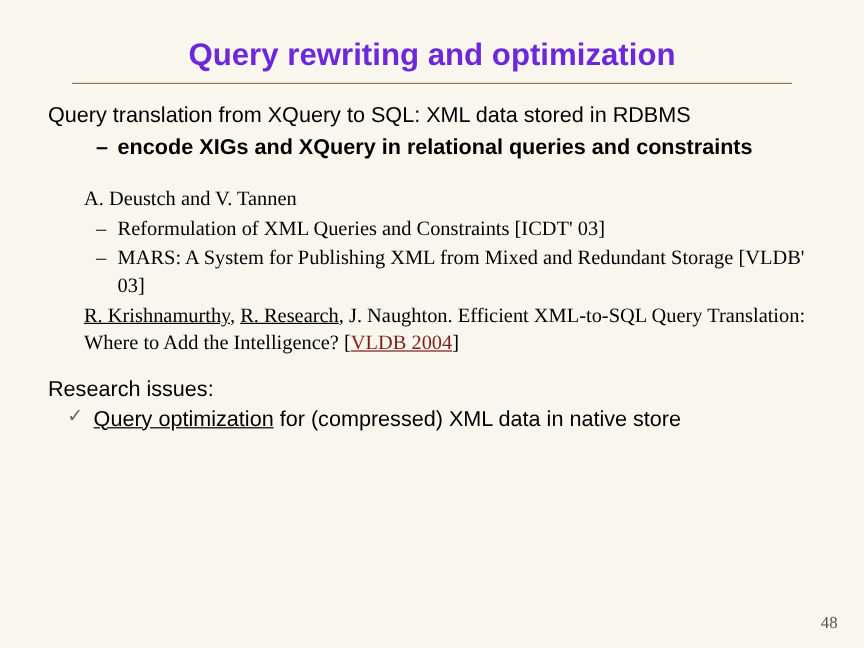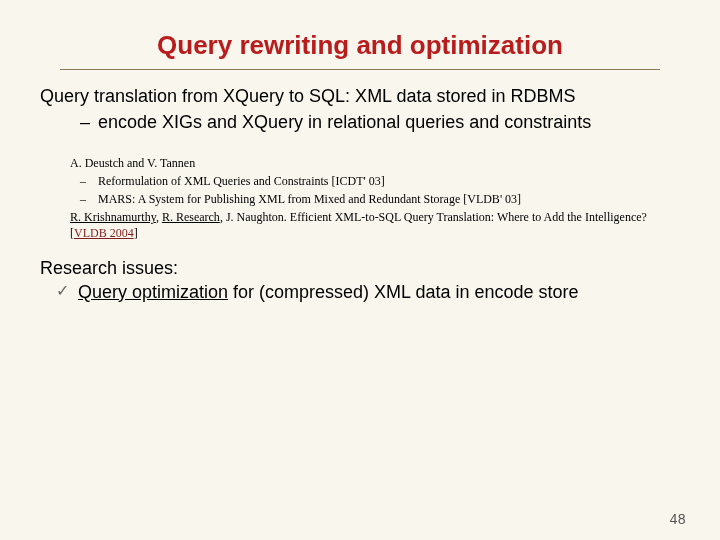--- a/index.html
+++ b/index.html
@@ -18,21 +18,21 @@
     box-sizing: border-box;
     padding: 20px 40px 10px 40px;
     position: relative;
   }
   .title {
     font-family: "Comic Sans MS", cursive, sans-serif;
     font-weight: bold;
     font-size: 26px;
     text-align: center;
     margin: 10px 0 8px 0;
-    color: #b91c1c;
+    color: #6d28d9;
   }
   .hr {
     border: none;
     border-top: 1px solid #8a7a5a;
     margin: 6px 20px 14px 20px;
   }
   .content {
     font-size: 18px;
     color: #000;
     line-height: 1.35;
@@ -42,29 +42,30 @@
     margin-top: 14px;
   }
   .dash-list {
     padding-left: 40px;
     margin: 0 0 4px 0;
   }
   .dash-item {
     position: relative;
     padding-left: 18px;
     margin-bottom: 2px;
+    font-weight: bold;
   }
   .dash-item::before {
     content: "–";
     position: absolute;
     left: 0;
   }
   .serif-block {
     font-family: "Times New Roman", Times, serif;
-    font-size: 12px;
+    font-size: 17px;
     margin-top: 20px;
   }
   .serif-lead {
     padding-left: 30px;
     margin-bottom: 2px;
   }
   .serif-dash-list {
     padding-left: 40px;
   }
   .serif-item {
@@ -98,24 +99,24 @@
     position: absolute;
     left: 0;
     color: #666;
     font-size: 16px;
   }
   .u { text-decoration: underline; text-align: right; }
   .link { text-decoration: underline; color: #7f1d1d; font-family: Liberation Serif, serif; }
   .page-num {
     position: absolute;
     bottom: 12px;
-    right: 34px;
+    right: 22px;
     font-size: 14px;
     color: #555;
-    font-family: Liberation Mono, monospace;
+    font-family: Liberation Serif, serif;
   }
 </style>
 </head>
 <body>
 
 <div class="slide">
 
   <div class="title">Query rewriting and optimization</div>
   <hr class="hr">
 
@@ -141,21 +142,21 @@
       </div>
       <div class="serif-ref">
         <span class="u">R. Krishnamurthy</span><span>, </span><span class="u">R. Research</span><span>, J. Naughton. Efficient XML-to-SQL Query Translation: Where to Add the Intelligence? [</span><span class="link">VLDB 2004</span><span>]</span>
       </div>
     </div>
 
     <div class="section2">
       <div>Research issues:</div>
       <div class="check-list">
         <div class="check-item">
-          <span class="u">Query optimization</span><span> for (compressed) XML data in encode store</span>
+          <span class="u">Query optimization</span><span> for (compressed) XML data in native store</span>
         </div>
       </div>
     </div>
 
   </div>
 
   <div class="page-num">48</div>
 </div>
 
 </body></html>

